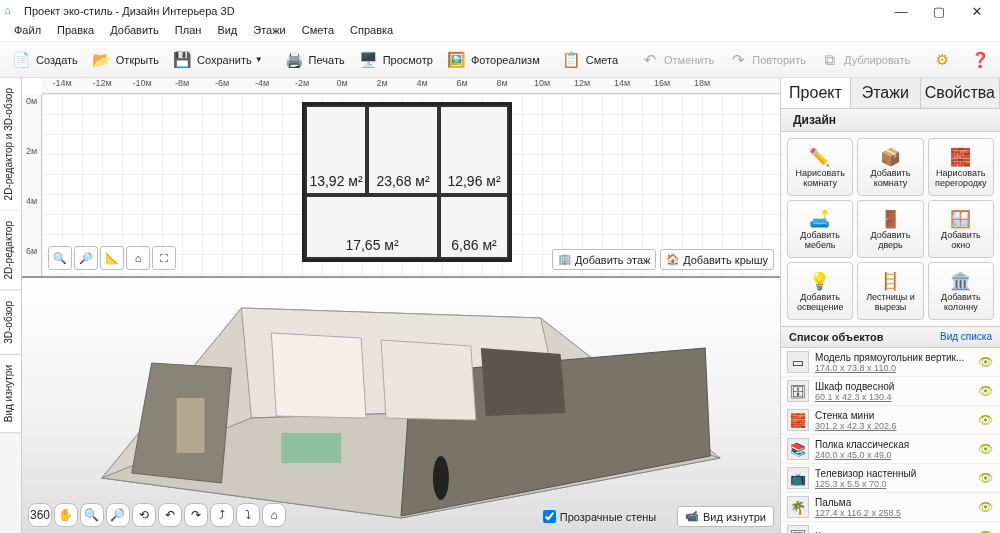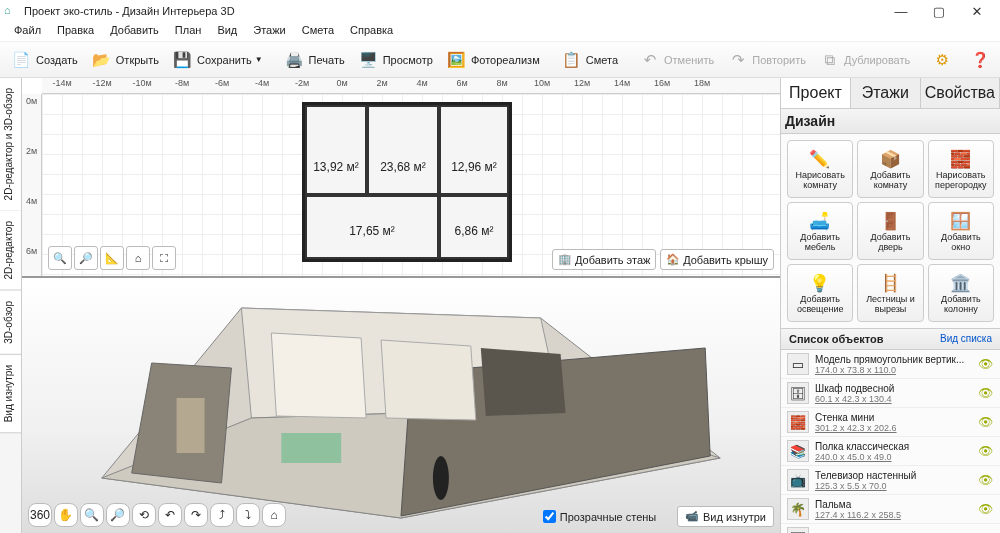--- a/index.html
+++ b/index.html
@@ -29,42 +29,42 @@
 
 .view2d { height: 200px; position: relative; background: #fff; border-bottom: 2px solid #999; overflow: hidden; }
 .ruler-h { position: absolute; top: 0; left: 20px; right: 0; height: 16px; background: #f8f8f8; border-bottom: 1px solid #ccc; display: flex; font-size: 9px; color: #555; }
 .ruler-h span { flex: 0 0 40px; text-align: center; }
 .ruler-v { position: absolute; top: 16px; left: 0; width: 20px; bottom: 0; background: #f8f8f8; border-right: 1px solid #ccc; }
 .ruler-v span { display: block; height: 50px; font-size: 9px; color: #555; text-align: center; padding-top: 2px; }
 .floorplan { position: absolute; top: 16px; left: 20px; right: 0; bottom: 0; background: #fff; }
 .grid { position: absolute; inset: 0; background-image: linear-gradient(#eee 1px, transparent 1px), linear-gradient(90deg, #eee 1px, transparent 1px); background-size: 20px 20px; }
 .plan { position: absolute; left: 260px; top: 8px; width: 210px; height: 160px; border: 3px solid #222; background: #fafafa; }
 .room { position: absolute; border: 2px solid #333; background: #f5f5f5; }
-.room .lbl { position: absolute; bottom: 19px; left: 50%; transform: translateX(-50%); font-size: 12px; white-space: nowrap; }
+.room .lbl { position: absolute; bottom: 4px; left: 50%; transform: translateX(-50%); font-size: 14px; white-space: nowrap; }
 
 .view2d-tools { position: absolute; bottom: 6px; left: 26px; display: flex; gap: 2px; }
 .view2d-tools .sq, .floor-btns .fbtn { background: #fff; border: 1px solid #bbb; border-radius: 3px; padding: 3px 5px; font-size: 11px; display: flex; align-items: center; }
 .view2d-tools .sq { width: 24px; height: 24px; justify-content: center; }
 .floor-btns { position: absolute; bottom: 6px; right: 6px; display: flex; gap: 4px; }
 
 .view3d { flex: 1; position: relative; background: linear-gradient(#fff 0%, #f0f0f0 60%, #ddd 100%); overflow: hidden; }
 .render3d { position: absolute; inset: 0; }
 .render3d svg { width: 100%; height: 100%; }
 
 .view3d-tools { position: absolute; bottom: 6px; left: 6px; display: flex; gap: 2px; }
 .view3d-tools .sq { background: #fff; border: 1px solid #bbb; border-radius: 8px; width: 24px; height: 24px; display: flex; align-items: center; justify-content: center; font-size: 12px; }
 .view3d-right { position: absolute; bottom: 6px; right: 6px; display: flex; gap: 21px; align-items: center; }
 .chk { display: flex; align-items: center; gap: 4px; font-size: 11px; }
 .inside-btn { background: #fff; border: 1px solid #bbb; border-radius: 3px; padding: 3px 7px; display: flex; align-items: center; gap: 4px; font-size: 11px; }
 
 .sidebar { width: 220px; border-left: 1px solid #ccc; display: flex; flex-direction: column; background: #fbfbfb; }
 .side-tabs { display: flex; border-bottom: 1px solid #ccc; }
 .side-tab { flex: 1; padding: 6px 4px; text-align: center; font-size: 16px; background: #eee; border-right: 1px solid #ccc; }
 .side-tab.active { background: #fff; font-weight: 500; }
-.section-h { background: linear-gradient(#f5f5f5,#e8e8e8); padding: 4px 4px; font-weight: bold; font-size: 14px; border-bottom: 1px solid #ccc; }
+.section-h { background: linear-gradient(#f5f5f5,#e8e8e8); padding: 4px 12px; font-weight: bold; font-size: 12px; border-bottom: 1px solid #ccc; }
 .design-grid { display: grid; grid-template-columns: repeat(3, 1fr); gap: 4px; padding: 6px; }
 .dbtn { background: linear-gradient(#fff,#f0f0f0); border: 1px solid #ccc; border-radius: 4px; height: 58px; display: flex; flex-direction: column; align-items: center; justify-content: center; font-size: 9px; text-align: center; padding: 2px; }
 .dbtn .dic { height: 22px; font-size: 17px; display: flex; align-items: center; }
 
 .obj-header { display: flex; align-items: flex-start; justify-content: space-between; padding: 4px 8px; background: linear-gradient(#f5f5f5,#e8e8e8); border-top: 1px solid #ccc; border-bottom: 1px solid #ccc; }
 .obj-header .vl { color: #0055cc; font-size: 10px; }
 .obj-list { flex: 1; overflow-y: auto; }
 .obj-item { display: flex; align-items: center; padding: 3px 6px; border-bottom: 1px solid #eee; }
 .obj-thumb { width: 22px; height: 22px; background: #eee; border: 1px solid #ccc; margin-right: 6px; font-size: 13px; display:flex; align-items:center; justify-content:center; }
 .obj-info { flex: 1; overflow: hidden; }

